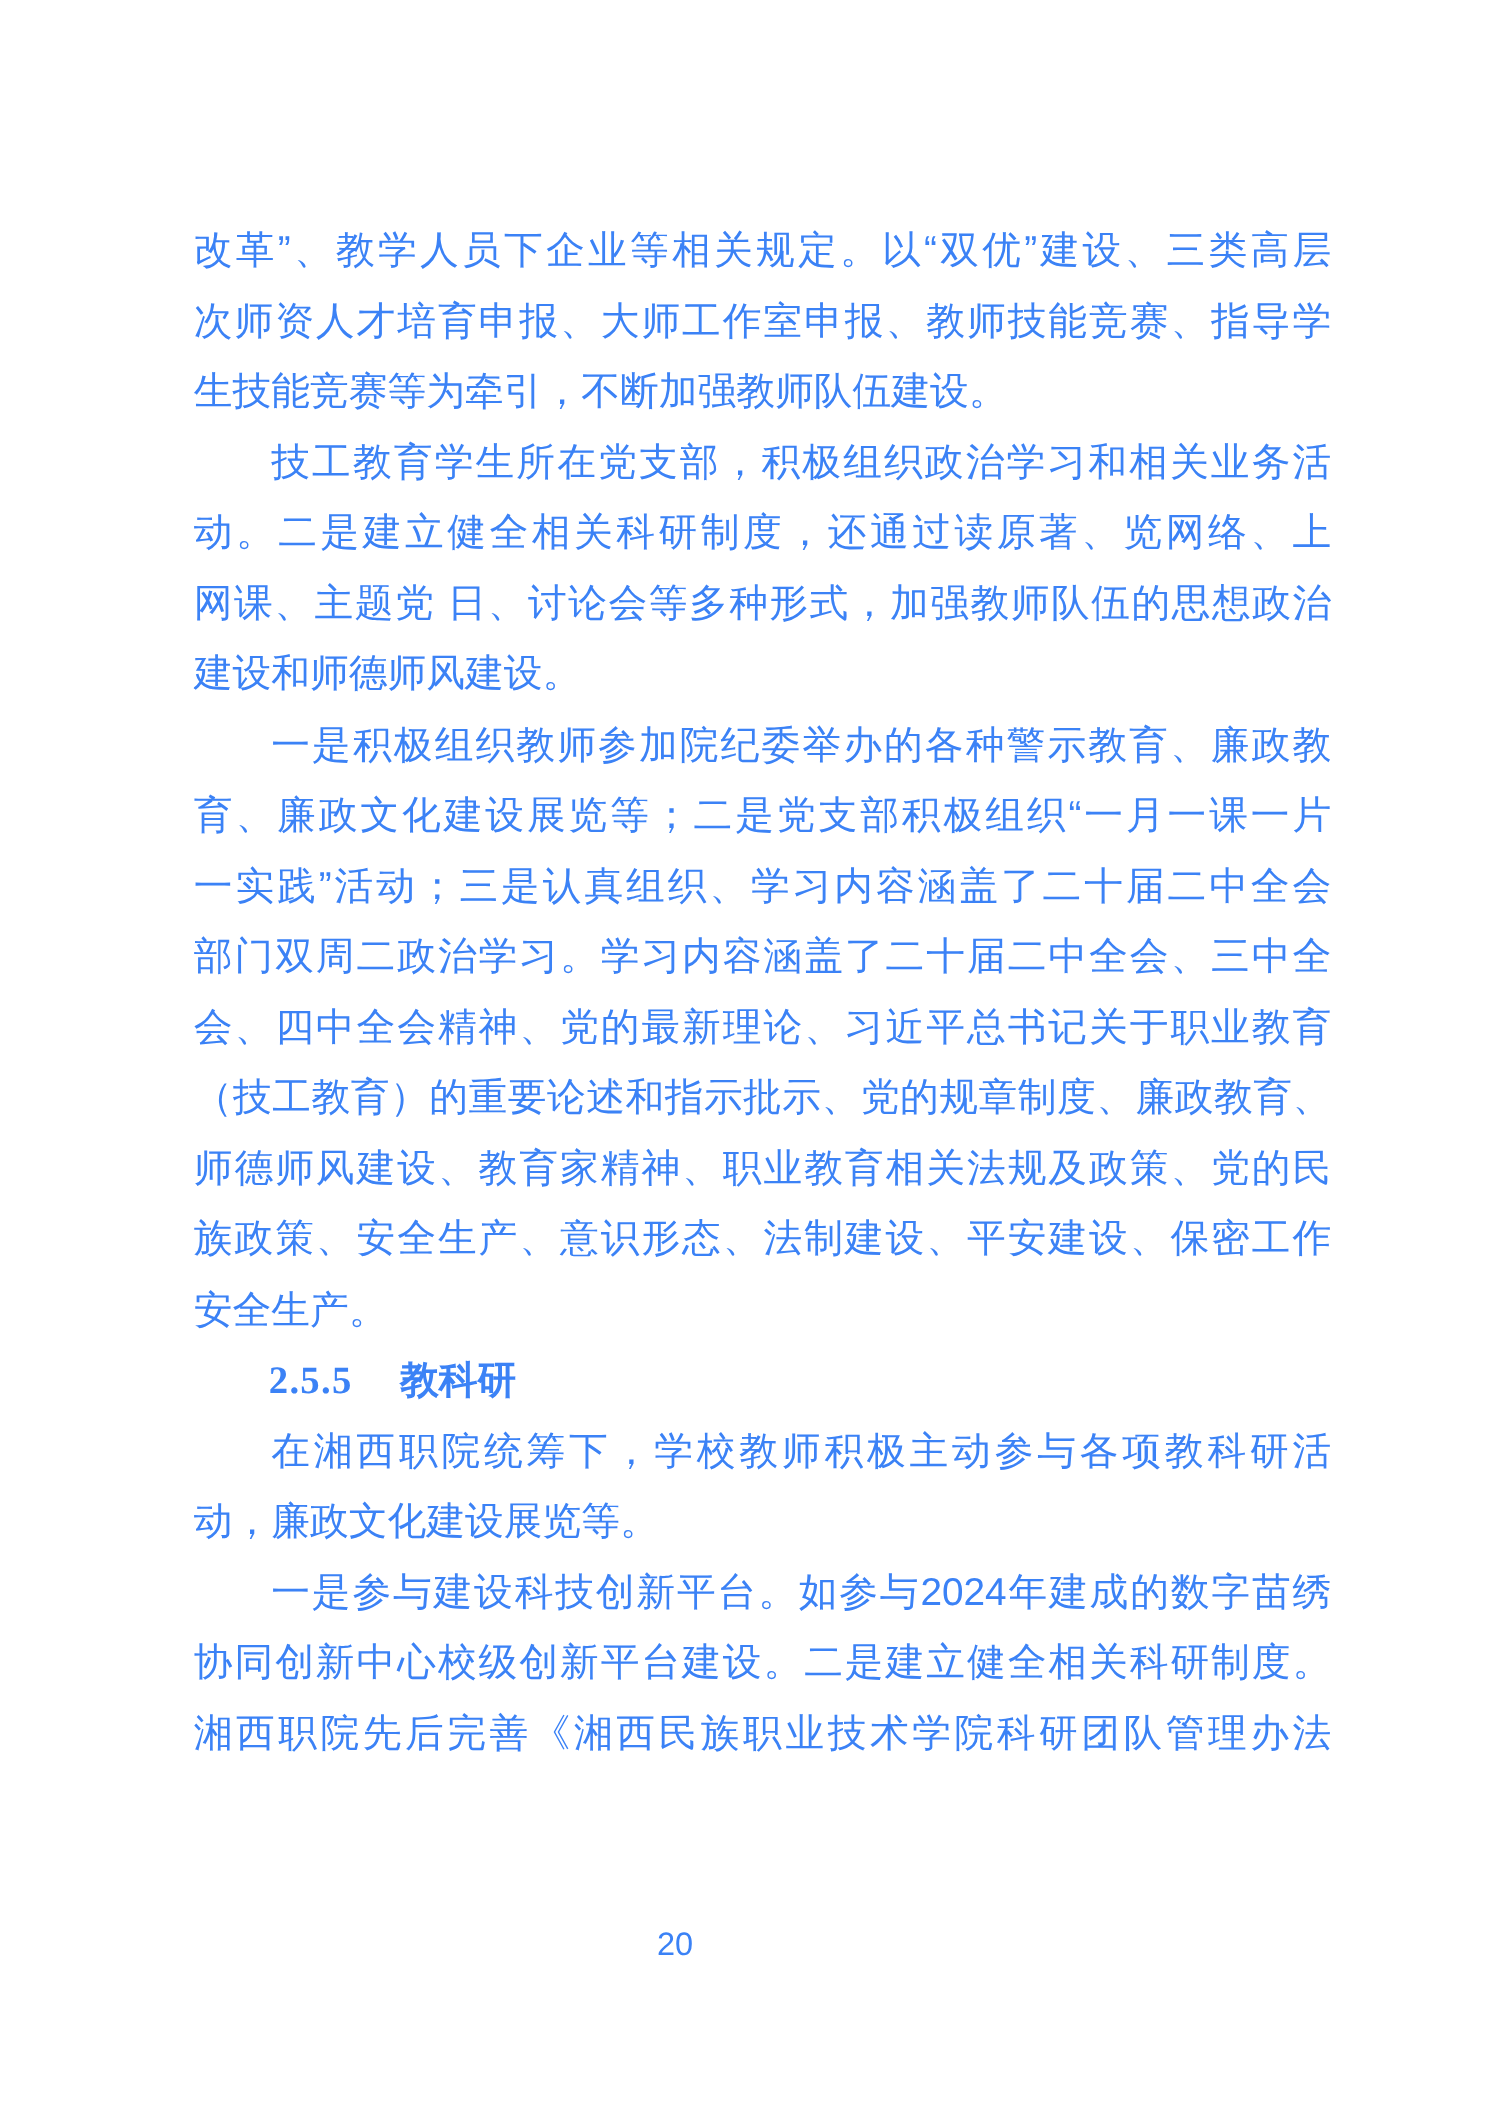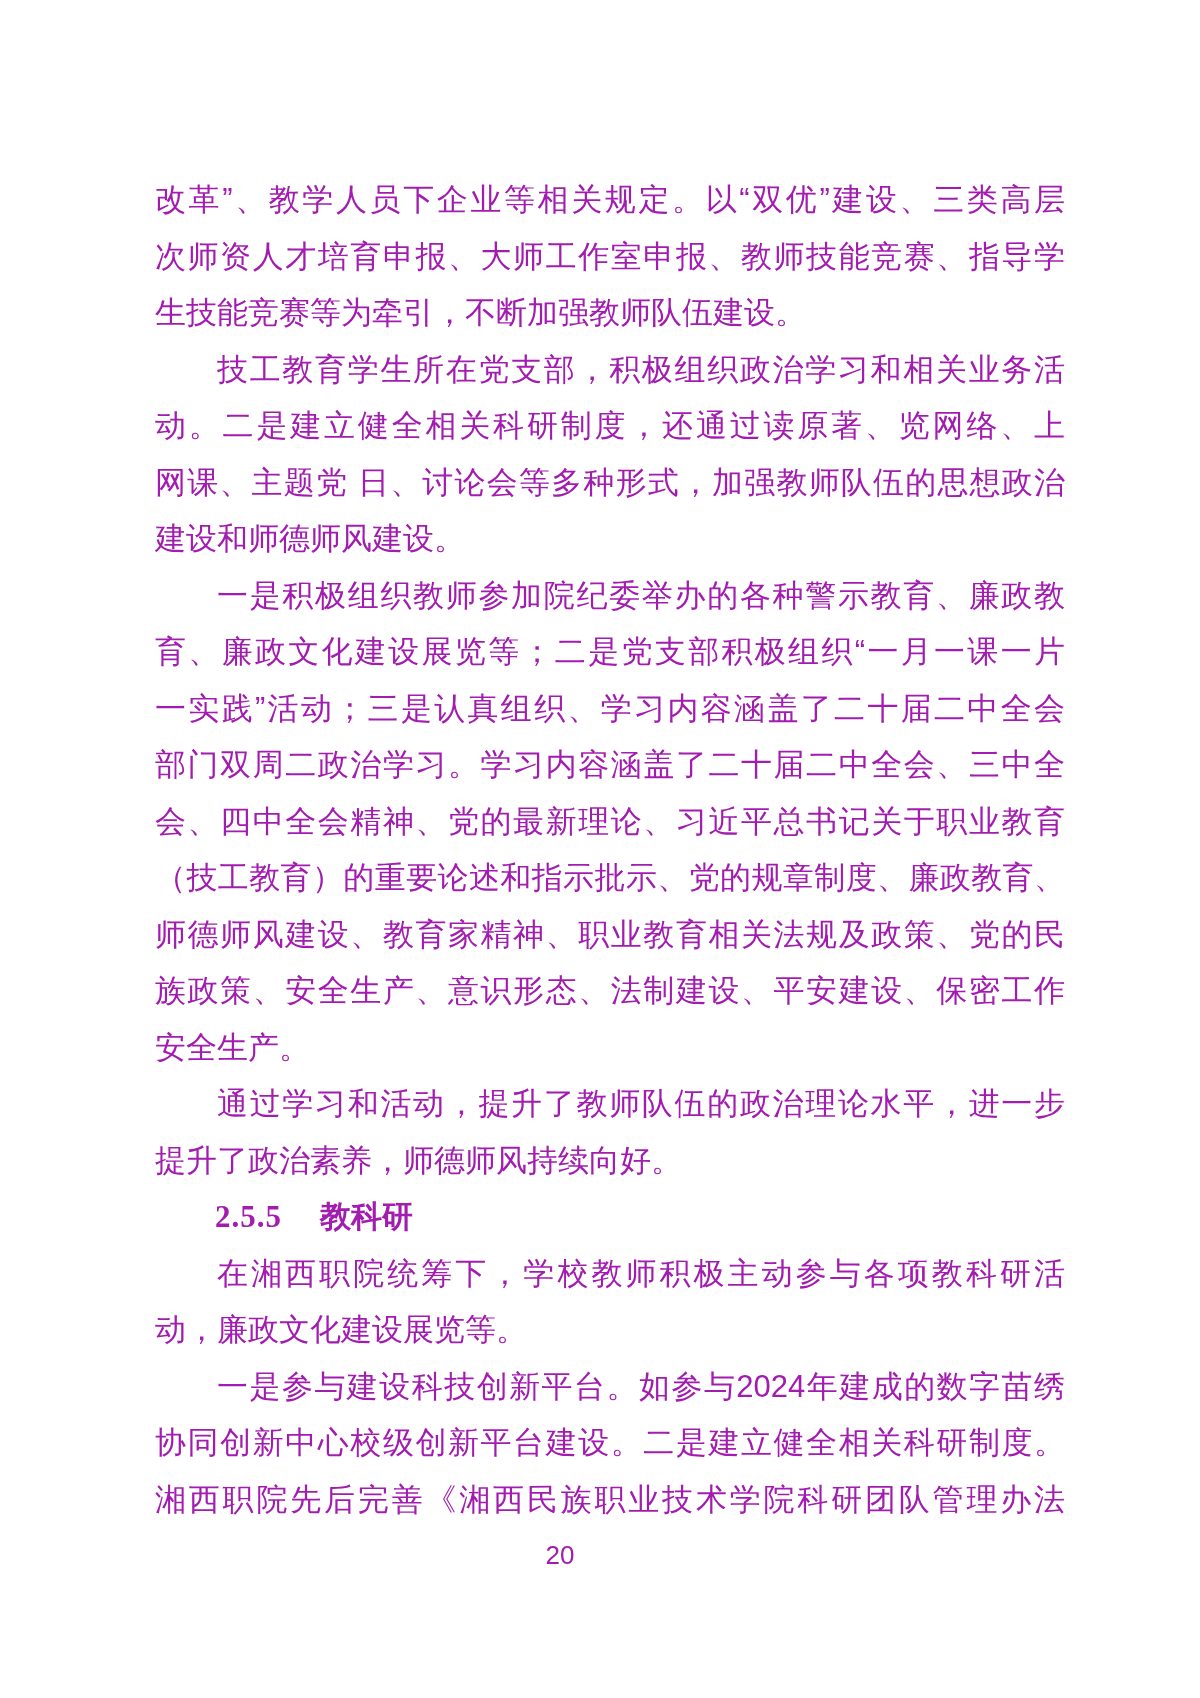--- a/index.html
+++ b/index.html
@@ -5,21 +5,21 @@
   html, body {
     margin: 0;
     padding: 0;
     background: #ffffff;
   }
   .page {
     position: relative;
     width: 1200px;
     height: 1640px;
     background: #ffffff;
-    color: #a21caf;
+    color: #3b82f6;
     font-family: "Liberation Sans", "DejaVu Sans", sans-serif;
     overflow: hidden;
   }
   .doc-body {
     position: absolute;
     left: 155px;
     top: 172px;
     width: 910px;
   }
   .para {
@@ -63,21 +63,20 @@
   }
   .page-footer {
     position: absolute;
     top: 1540px;
     left: 0;
     width: 1080px;
     text-align: center;
     font-size: 26px;
     line-height: 30px;
     font-family: "Liberation Sans", "DejaVu Sans", sans-serif;
-    padding-left: 20px;
   }
 </style>
 </head>
 <body>
 
 <div class="page">
   <div class="doc-body" id="doc-body">
       <div class="para">
         <div class="line">改革”、教学人员下企业等相关规定。以“双优”建设、三类高层</div>
         <div class="line">次师资人才培育申报、大师工作室申报、教师技能竞赛、指导学</div>
@@ -93,24 +92,20 @@
         <div class="line indent">一是积极组织教师参加院纪委举办的各种警示教育、廉政教</div>
         <div class="line">育、廉政文化建设展览等；二是党支部积极组织“一月一课一片</div>
         <div class="line">一实践”活动；三是认真组织、学习内容涵盖了二十届二中全会</div>
         <div class="line">部门双周二政治学习。学习内容涵盖了二十届二中全会、三中全</div>
         <div class="line">会、四中全会精神、党的最新理论、习近平总书记关于职业教育</div>
         <div class="line">（技工教育）的重要论述和指示批示、党的规章制度、廉政教育、</div>
         <div class="line">师德师风建设、教育家精神、职业教育相关法规及政策、党的民</div>
         <div class="line">族政策、安全生产、意识形态、法制建设、平安建设、保密工作</div>
         <div class="line para-end">安全生产。</div>
       </div>
-      <div class="para">
-        <div class="line indent">通过学习和活动，提升了教师队伍的政治理论水平，进一步</div>
-        <div class="line para-end">提升了政治素养，师德师风持续向好。</div>
-      </div>
       <div class="heading-line"><span class="heading-num">2.5.5</span><span class="heading-title">教科研</span></div>
       <div class="para">
         <div class="line indent">在湘西职院统筹下，学校教师积极主动参与各项教科研活</div>
         <div class="line para-end">动，廉政文化建设展览等。</div>
       </div>
       <div class="para">
         <div class="line indent">一是参与建设科技创新平台。如参与2024年建成的数字苗绣</div>
         <div class="line">协同创新中心校级创新平台建设。二是建立健全相关科研制度。</div>
         <div class="line">湘西职院先后完善《湘西民族职业技术学院科研团队管理办法</div>
       </div>

